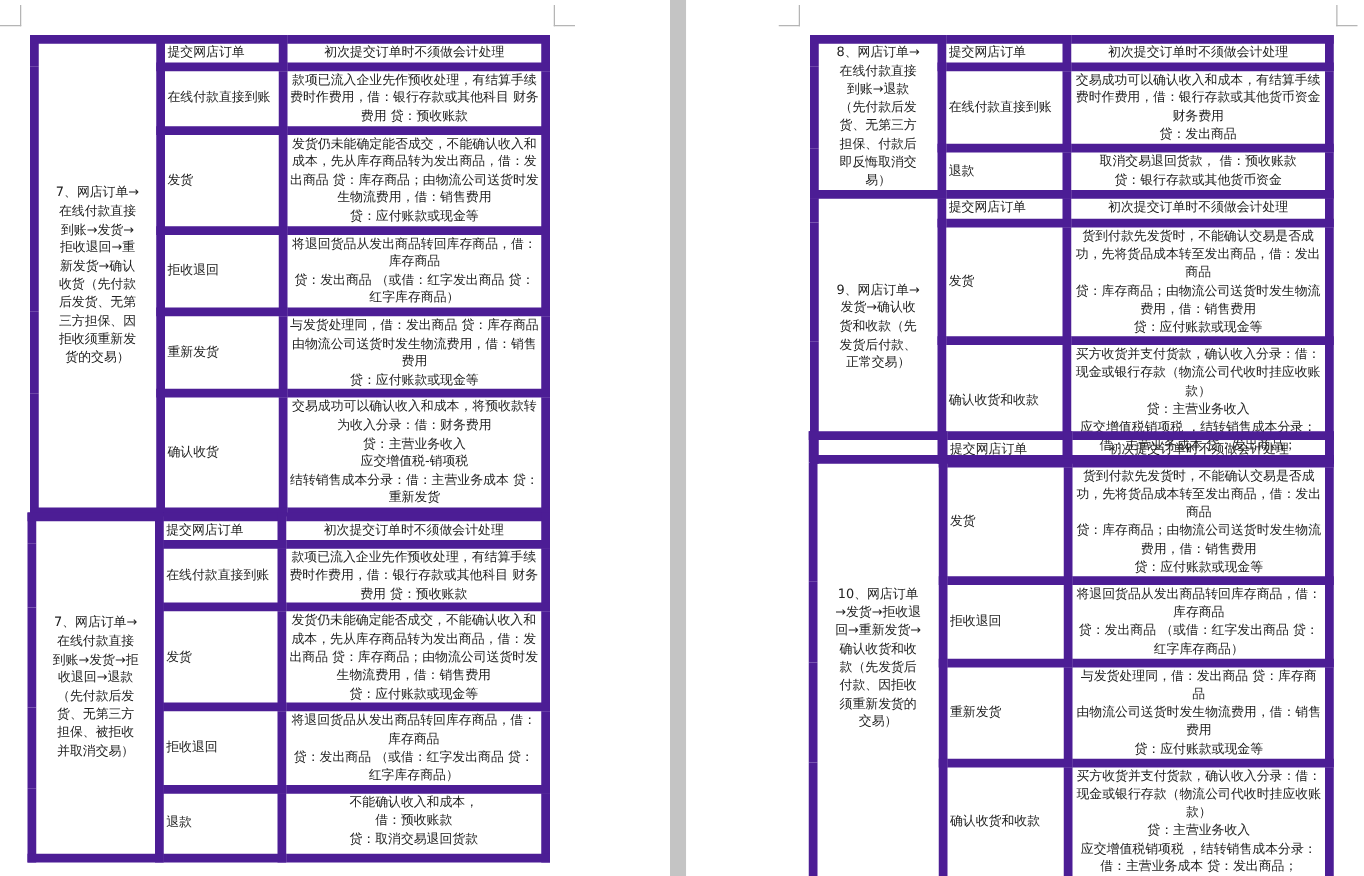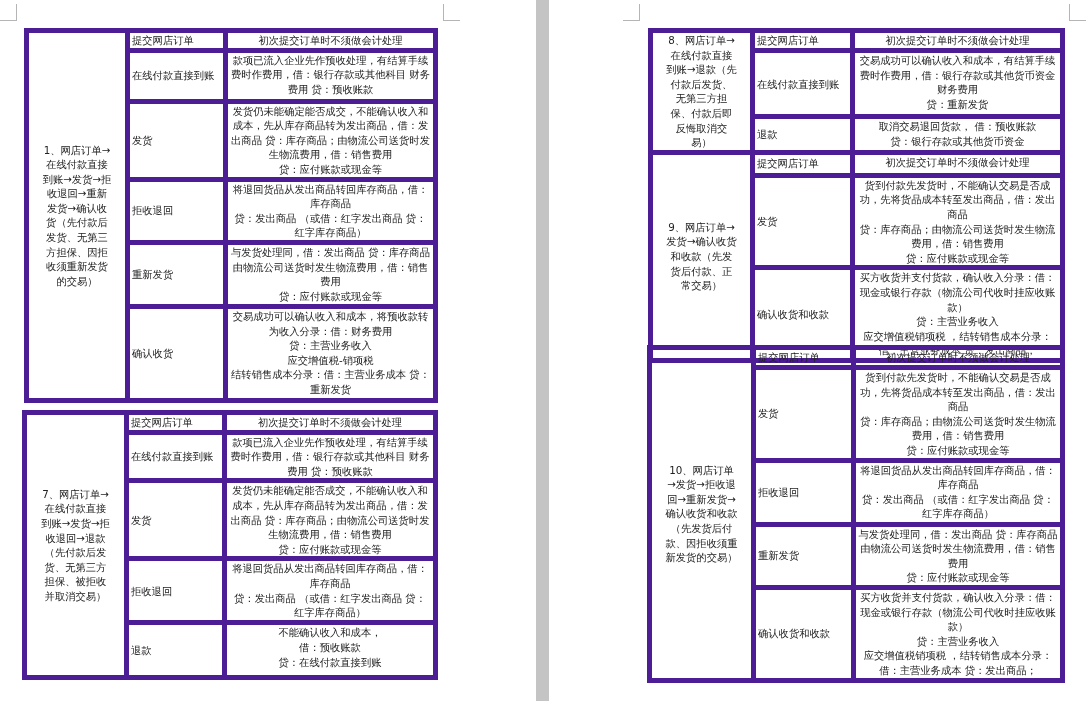--- a/index.html
+++ b/index.html
@@ -14,42 +14,42 @@
   .page-right { left: 549px; width: 542px; }
   .gutter { position: absolute; left: 536px; top: 0; width: 13px; height: 701px; background: #c4c4c4; }
   .corner { position: absolute; width: 16px; height: 16px; border-color: #b5b5b5; border-style: solid; border-width: 0; }
   .c-tl { border-right-width: 1px; border-bottom-width: 1px; }
   .c-tr { border-left-width: 1px; border-bottom-width: 1px; }
 
   table.acct {
     position: absolute; border-collapse: collapse; table-layout: fixed;
     font-size: 10.3px; line-height: 14.6px;
   }
-  table.acct td { border: 5px solid #4c1d95; padding: 0 2px; vertical-align: middle; word-break: break-all; }
+  table.acct td { border: 7px solid #4c1d95; padding: 0 2px; vertical-align: middle; word-break: break-all; }
   table.acct td.case { text-align: center; padding: 0 13px; }
   table.acct td.step { white-space: nowrap; }
   table.acct td.desc { vertical-align: top; padding-top: 0; text-align: center; }
   .lines span { display: block; }
 </style>
 </head>
 <body>
 
 <div class="page page-left">
   <div class="corner c-tl" style="left:0;top:4px;"></div>
   <div class="corner c-tr" style="left:443px;top:4px;"></div>
 
   <table class="acct" style="left:24px;top:28px;width:409px;">
     <colgroup>
         <col style="width:101px">
         <col style="width:98px">
         <col style="width:210px">
       </colgroup>
     <tbody>
         <tr style="height:17px">
-      <td class="case" rowspan="6">1、网店订单→在线付款直接到账→发货→拒收退回→重新发货→确认收货（先付款后发货、无第三方担保、因拒收须重新发货的交易）</td>
+      <td class="case" rowspan="6">7、网店订单→在线付款直接到账→发货→拒收退回→重新发货→确认收货（先付款后发货、无第三方担保、因拒收须重新发货的交易）</td>
       <td class="step">提交网店订单</td>
       <td class="desc lines">
             <span>初次提交订单时不须做会计处理</span>
           </td>
     </tr>
     <tr style="height:51px">
       <td class="step">在线付款直接到账</td>
       <td class="desc lines">
             <span>款项已流入企业先作预收处理，有结算手续费时作费用，借：银行存款或其他科目 财务费用 贷：预收账款</span>
           </td>
@@ -120,21 +120,21 @@
       <td class="desc lines">
             <span>将退回货品从发出商品转回库存商品，借：库存商品</span>
             <span>贷：发出商品 （或借：红字发出商品 贷：红字库存商品）</span>
           </td>
     </tr>
     <tr style="height:55px">
       <td class="step">退款</td>
       <td class="desc lines">
             <span>不能确认收入和成本，</span>
             <span>借：预收账款</span>
-            <span>贷：在线付款直接到账</span>
+            <span>贷：取消交易退回货款</span>
           </td>
     </tr>
   </tbody>
     </table>
 </div>
 
 <div class="gutter"></div>
 
 <div class="page page-right">
   <div class="corner c-tl" style="left:74px;top:4px;"></div>
@@ -152,21 +152,21 @@
       <td class="step">提交网店订单</td>
       <td class="desc lines">
             <span>初次提交订单时不须做会计处理</span>
           </td>
     </tr>
     <tr style="height:64px">
       <td class="step">在线付款直接到账</td>
       <td class="desc lines">
             <span>交易成功可以确认收入和成本，有结算手续费时作费用，借：银行存款或其他货币资金</span>
             <span>财务费用</span>
-            <span>贷：重新发货</span>
+            <span>贷：发出商品</span>
           </td>
     </tr>
     <tr style="height:34px">
       <td class="step">退款</td>
       <td class="desc lines">
             <span>取消交易退回货款， 借：预收账款</span>
             <span>贷：银行存款或其他货币资金</span>
           </td>
     </tr>
     <tr style="height:23px">

